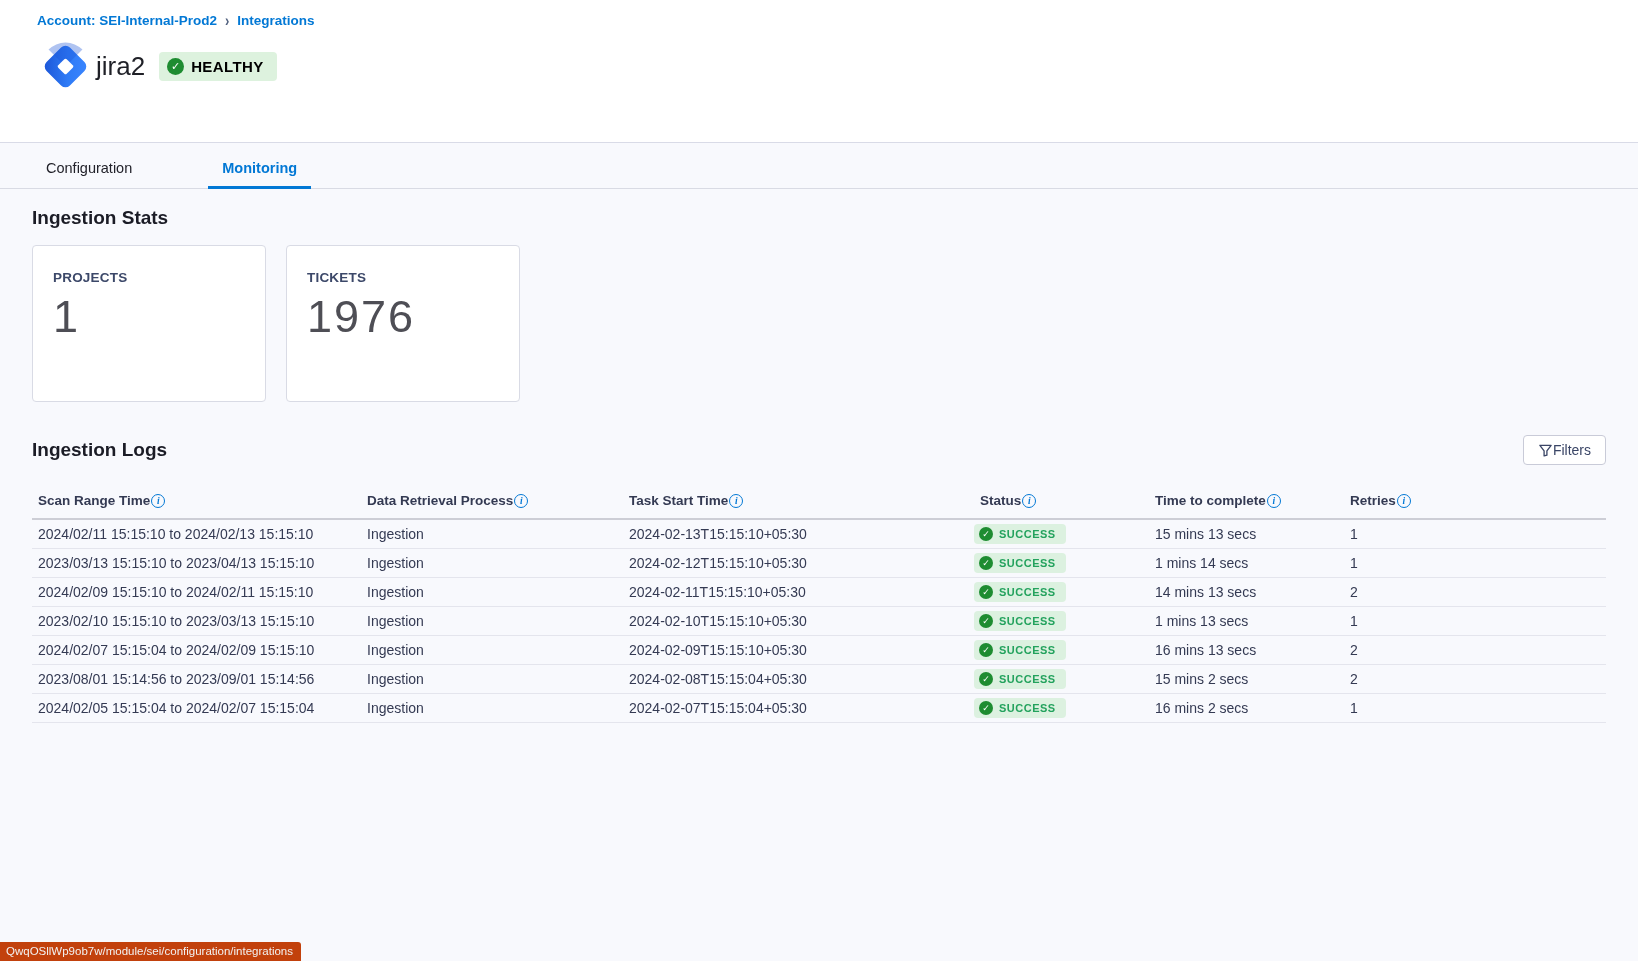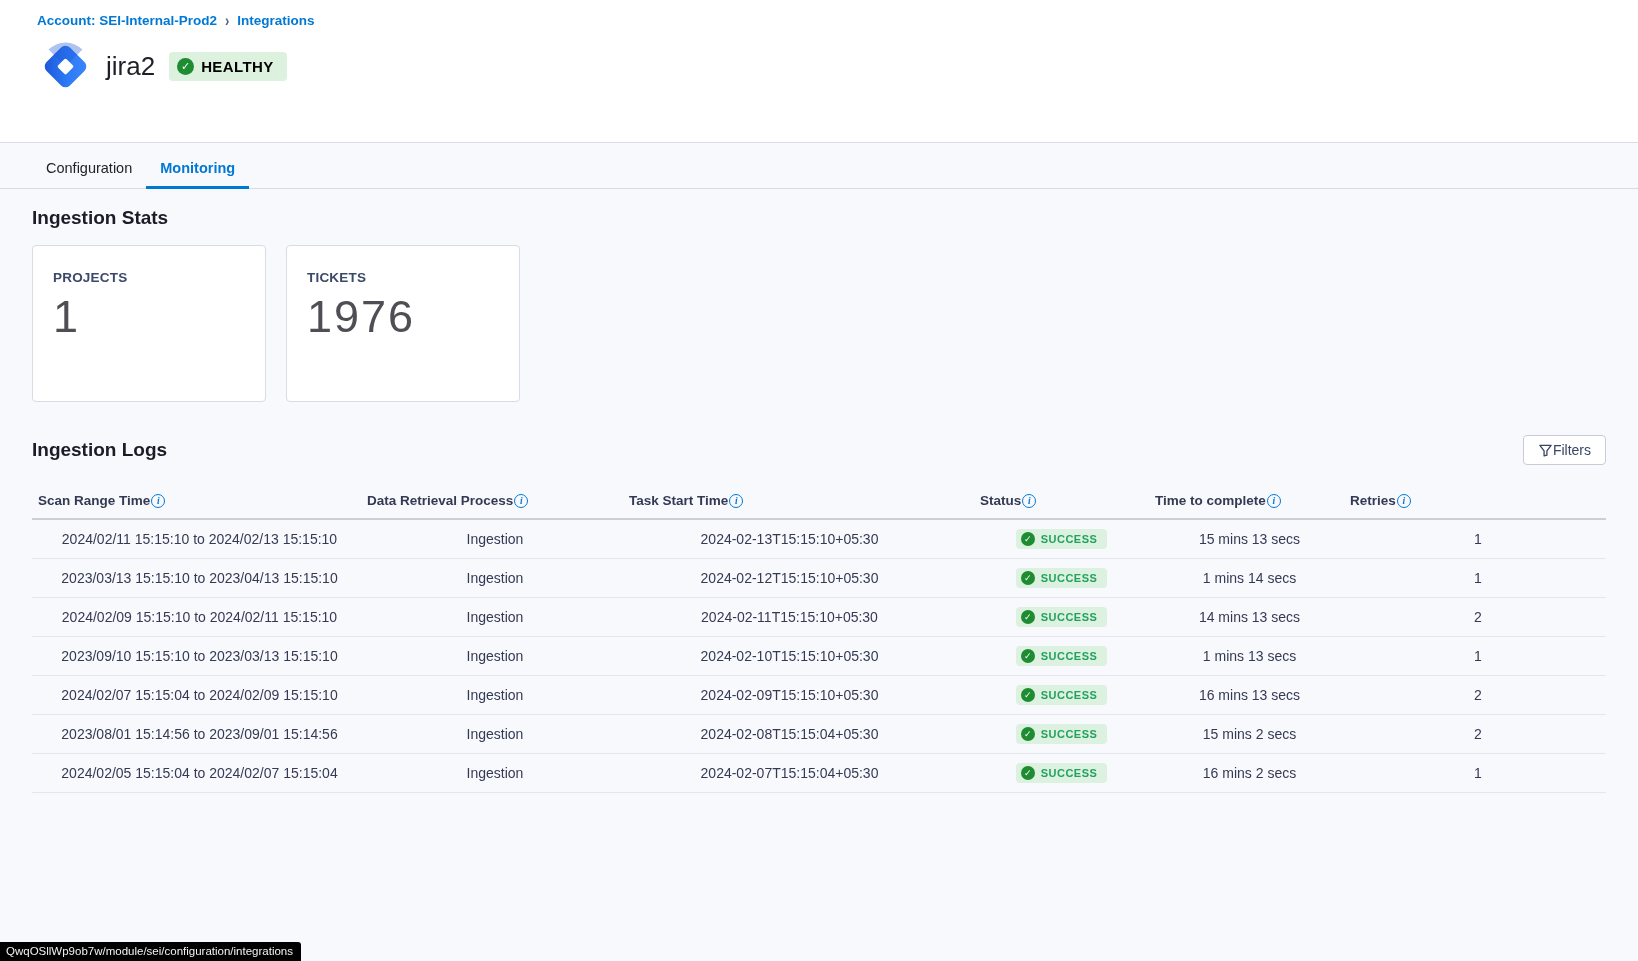--- a/index.html
+++ b/index.html
@@ -16,41 +16,41 @@
     background: #ffffff;
     border-bottom: 1px solid #d9dbe7;
     height: 143px;
     padding: 13px 22px 0 37px;
   }
   .breadcrumb { display: flex; align-items: center; gap: 8px; font-size: 13.5px; font-weight: bold; }
   .breadcrumb a { color: #0278d5; text-decoration: none; cursor: pointer; }
   .crumb-sep { color: #51617f; font-size: 13px; font-weight: bold; transform: scaleY(1.25); display:inline-block; }
   .title-row { display: flex; align-items: center; margin-top: 10px; }
   .jira-logo { width: 57px; height: 57px; flex: 0 0 auto; }
-  .integration-title { font-size: 26px; color: #1f2027; margin-left: 12px; font-weight: 400; }
+  .integration-title { font-size: 26px; color: #1f2027; margin-left: 2px; font-weight: 400; }
   .health-badge {
     display: inline-flex; align-items: center; gap: 7px;
     background: #ddf2de; border-radius: 4px;
     padding: 6px 13px 6px 8px; margin-left: 14px;
   }
   .health-badge .badge-text {
     color: #000000; font-size: 15px; font-weight: bold; letter-spacing: 0.4px;
   }
   .check-circle {
     width: 17px; height: 17px; border-radius: 50%;
     background: #1e8c31; color: #ffffff;
     display: inline-flex; align-items: center; justify-content: center;
     font-size: 11px; font-weight: bold; flex: 0 0 auto;
   }
   .check-circle.small { width: 14px; height: 14px; font-size: 9px; }
 
   
   .tab-bar {
     display: flex; align-items: flex-end;
-    padding: 0 32px; height: 46px; 
+    padding: 0 32px; height: 46px; gap: 62px;
     border-bottom: 1px solid #d9dbe4;
     margin: 0;
   }
   .tab {
     font-size: 14.5px; padding: 12px 14px; cursor: pointer;
     color: #22222a; position: relative; font-weight: 400;
   }
   .tab.active { color: #0278d5; font-weight: bold; }
   .tab.active::after {
     content: ""; position: absolute; left: 0; right: 0; bottom: -1px;
@@ -86,42 +86,42 @@
   .logs-table { margin-top: 22px; }
   .t-row {
     display: grid;
     grid-template-columns: 329px 262px 327px 199px 195px 1fr;
     align-items: center;
   }
   .t-head { padding: 6px 0 10px 0; border-bottom: 2px solid #cdced6; }
   .t-head .cell { display: flex; align-items: center; gap: 1px; }
   .t-head .col-label { font-size: 13.5px; font-weight: bold; color: #343a53; }
   .cell { padding-left: 6px; font-size: 14px; color: #343a53; }
-  .t-body .t-row { height: 39px; border-bottom: 1px solid #e4e5ed; text-align: center; }
+  .t-body .t-row { height: 29px; border-bottom: 1px solid #e4e5ed; }
   .info-icon {
     width: 14px; height: 14px; border-radius: 50%;
     border: 1.3px solid #0278d5; color: #0278d5;
     display: inline-flex; align-items: center; justify-content: center;
     font-size: 9.5px; font-weight: bold; font-style: italic;
     font-family: "Liberation Serif", serif;
     cursor: pointer; flex: 0 0 auto;
   }
   .success-badge {
     display: inline-flex; align-items: center; gap: 6px;
     background: #dcf1e0; border-radius: 4px;
     padding: 3px 10px 3px 5px; margin-left: 24px;
   }
   .success-badge .badge-text {
     color: #23a25d; font-size: 11px; font-weight: bold; letter-spacing: 0.5px;
   }
 
   
   .status-url {
     position: fixed; left: 0; bottom: 0;
-    background: #000000; color: #f2f2f2;
+    background: #c2410c; color: #f2f2f2;
     font-size: 11.5px; padding: 3px 8px 4px 6px;
     border-top-right-radius: 3px;
     white-space: nowrap;
   }
 </style>
 </head>
 <body>
 
 <div class="page-header">
   <div class="breadcrumb">
@@ -246,21 +246,21 @@
           <span class="success-badge">
             <span class="check-circle small">✓</span>
             <span class="badge-text">SUCCESS</span>
           </span>
         </div>
         <div class="cell">14 mins 13 secs</div>
         <div class="cell">2</div>
       </div>
 
       <div class="t-row">
-        <div class="cell">2023/09/10 15:15:10 to 2023/03/13 15:15:10</div>
+        <div class="cell">2023/02/10 15:15:10 to 2023/03/13 15:15:10</div>
         <div class="cell">Ingestion</div>
         <div class="cell">2024-02-10T15:15:10+05:30</div>
         <div class="cell" style="padding-left:0;">
           <span class="success-badge">
             <span class="check-circle small">✓</span>
             <span class="badge-text">SUCCESS</span>
           </span>
         </div>
         <div class="cell">1 mins 13 secs</div>
         <div class="cell">1</div>

